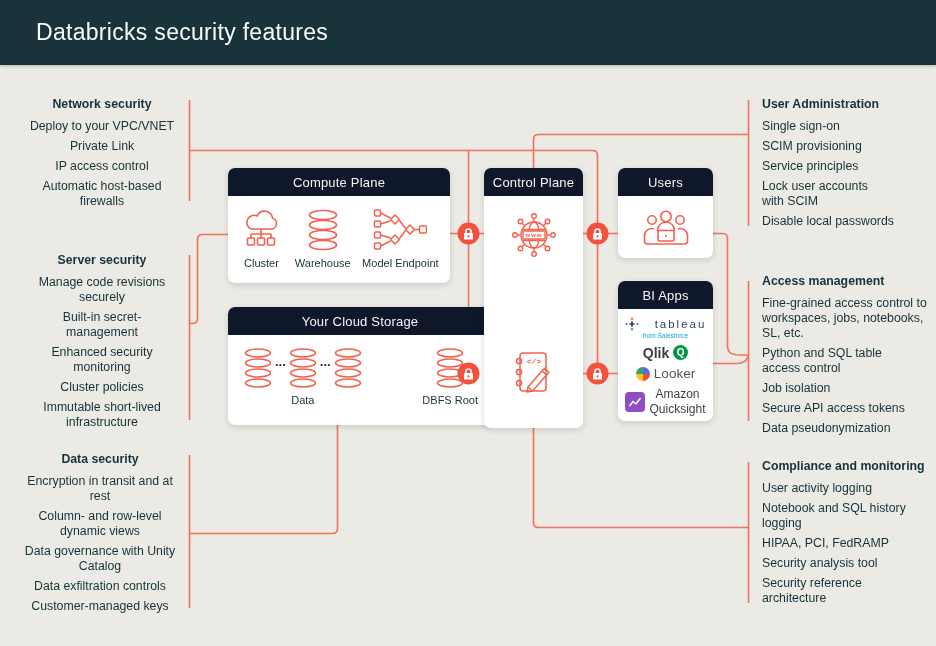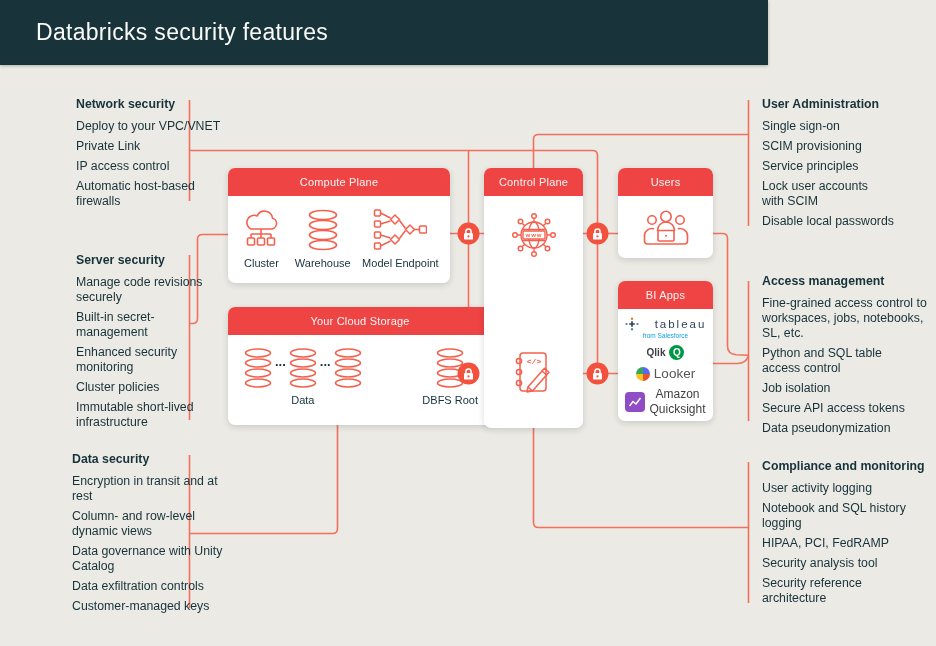--- a/index.html
+++ b/index.html
@@ -1,52 +1,52 @@
 <!DOCTYPE html>
 <html><head>
 <meta charset="utf-8">
 <style>
   html,body{margin:0;padding:0;}
   body{font-family:"Liberation Sans","DejaVu Sans",sans-serif;background:#ECEAE4;}
   #stage{position:relative;width:936px;height:646px;background:#ECEAE4;overflow:hidden;}
 
   
-  .band{position:absolute;left:0;top:0;width:768px;height:65px;background:#18333A;z-index:4;
+  .band{position:absolute;left:0;top:0;width:936px;height:65px;background:#18333A;z-index:4;
         display:flex;align-items:center;box-shadow:0 1px 3px rgba(0,0,0,.25);}
   .band h1{margin:0 0 0 36px;font-size:23px;font-weight:500;color:#FAFAF7;letter-spacing:.3px;}
 
   
   .sec{position:absolute;z-index:2;color:#16323A;font-size:12.3px;line-height:15px;}
   .sec .sec-title{font-weight:bold;margin-bottom:7px;}
   .sec .itm{margin-bottom:5px;}
-  .sec.left{text-align:left;margin-left:48px;}
+  .sec.left{text-align:center;}
   .sec.right{text-align:left;}
 
   
   .panel{position:absolute;background:#fff;border-radius:7px;z-index:2;
          box-shadow:0 2px 6px rgba(20,40,50,.16);}
-  .panel-h{height:28px;background:#ef4444;border-radius:7px 7px 0 0;color:#F5F6F4;
-           display:flex;align-items:center;justify-content:center;font-size:11px;letter-spacing:.2px;}
+  .panel-h{height:28px;background:#0f172a;border-radius:7px 7px 0 0;color:#F5F6F4;
+           display:flex;align-items:center;justify-content:center;font-size:13px;letter-spacing:.2px;}
   .panel-b{position:relative;}
   .icon-row{display:flex;justify-content:space-evenly;align-items:flex-end;padding-top:12px;}
   .icon-cell{display:flex;flex-direction:column;align-items:center;}
   .icon-lbl{font-size:11px;color:#16323A;margin-top:5px;white-space:nowrap;}
   .dots{font-size:13px;font-weight:bold;color:#16323A;align-self:center;margin:0 1px 14px;}
 
   svg.overlay{position:absolute;left:0;top:0;pointer-events:none;}
   #lines{z-index:1;}
   #locks{z-index:3;}
 
   
   .bi-col{display:flex;flex-direction:column;align-items:center;justify-content:space-evenly;height:100%;padding:2px 0;}
   .bi-row{display:flex;align-items:center;gap:4px;}
   .tableau-wrap{display:flex;flex-direction:column;align-items:center;}
   .tableau-word{font-size:11.5px;color:#31405F;letter-spacing:2px;font-weight:500;padding-left:12px;}
   .from-sf{font-size:6.5px;color:#0EA2E0;margin-top:1px;}
-  .qlik-word{font-size:10px;font-weight:bold;color:#3D3D3F;}
+  .qlik-word{font-size:14px;font-weight:bold;color:#3D3D3F;}
   .qlik-q{width:15px;height:15px;border-radius:50%;background:#009845;color:#fff;font-size:10px;
           font-weight:bold;display:flex;align-items:center;justify-content:center;}
   .looker-ic{width:14px;height:14px;border-radius:50%;
              background:conic-gradient(#5A66F9 0 25%,#E8542C 25% 50%,#F7C325 50% 75%,#34A853 75% 100%);}
   .looker-word{font-size:13.5px;color:#565659;font-weight:400;}
   .qs-ic{width:20px;height:20px;border-radius:4px;background:#8F4CC4;display:flex;align-items:center;justify-content:center;}
   .qs-word{font-size:12px;color:#3F3F3F;line-height:1.25;text-align:center;}
 </style>
 </head>
 <body>

